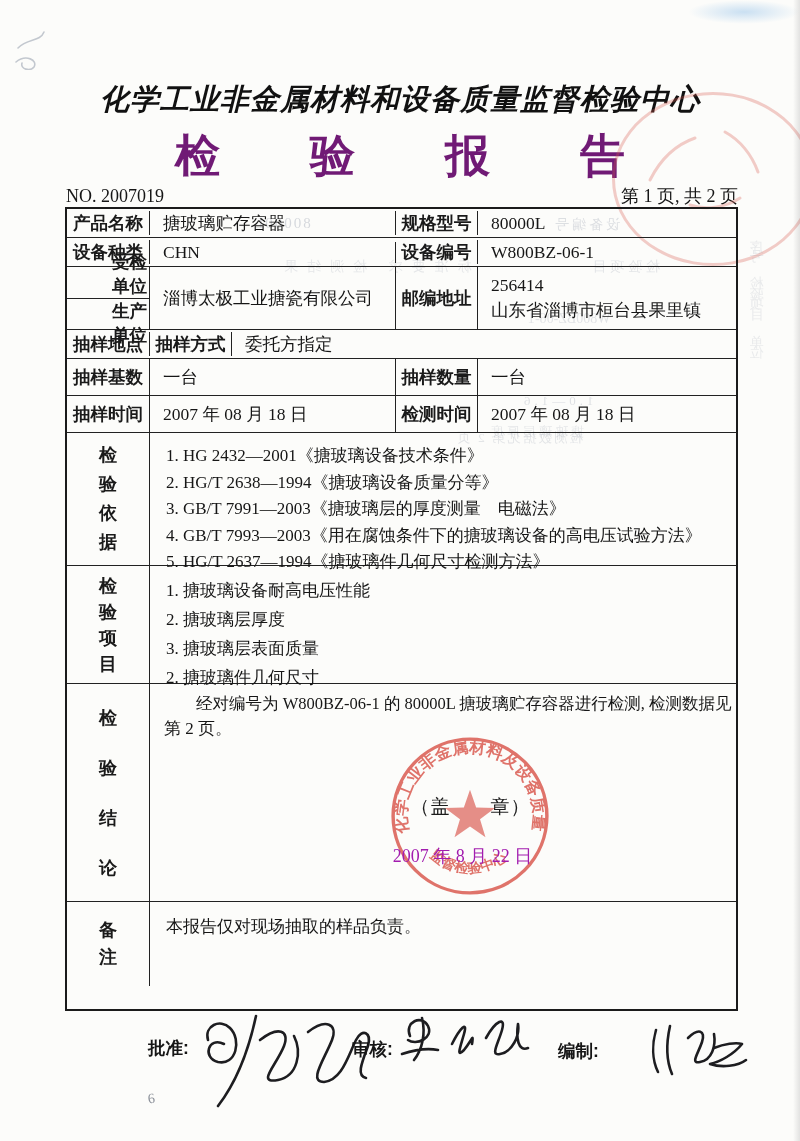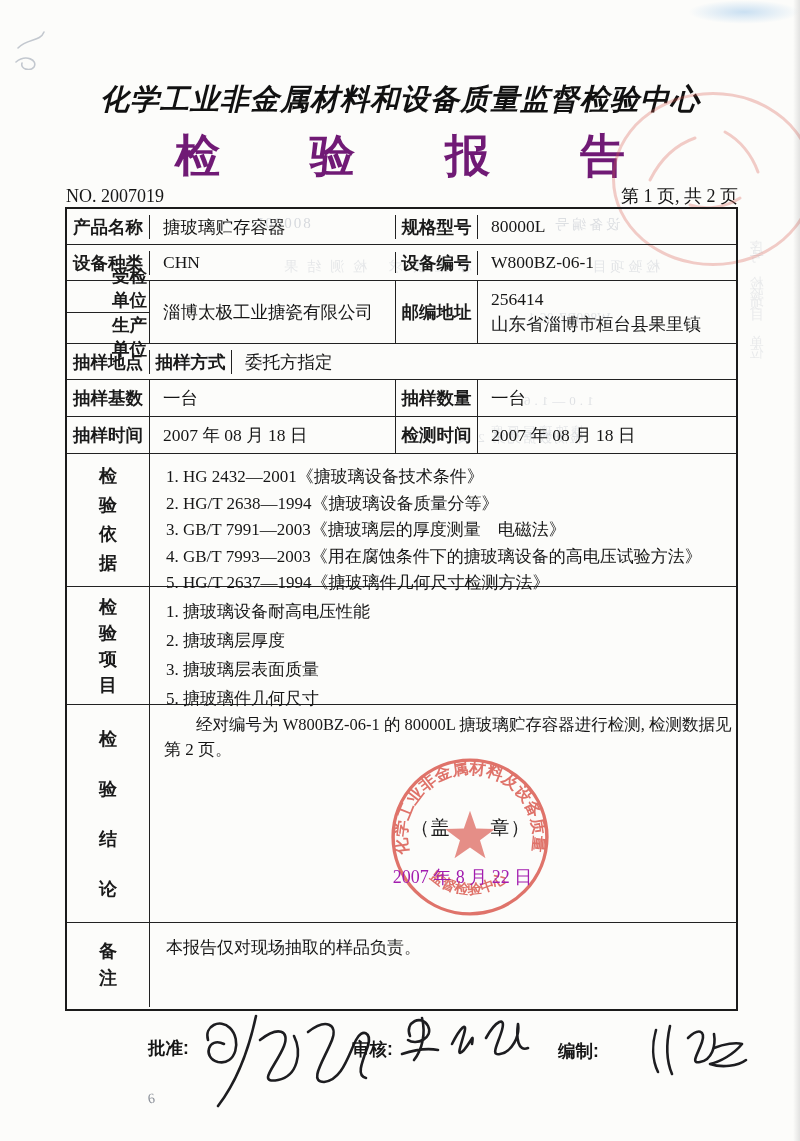--- a/index.html
+++ b/index.html
@@ -39,21 +39,21 @@
   .cell.nr { border-right:none; }
   .lab {
     width:83px; flex:0 0 83px; justify-content:center;
     font-family:"Liberation Sans","DejaVu Sans",sans-serif;
     font-weight:600; font-size:17.5px; color:#1a1a1a;
   }
   .lab2 { width:82px; flex:0 0 82px; }
   .val { padding-left:13px; font-size:17.5px; }
   .v1 { width:246px; flex:0 0 246px; }
   .v2 { flex:1 1 auto; }
-  .h38 { height:36px;align-items:center; } .h37 { height:37px; } .h63 { height:63px; }
+  .h38 { height:29px;align-items:center; } .h37 { height:37px; } .h63 { height:63px; }
   .h133 { height:133px; } .h118 { height:118px; } .h218 { height:218px; } .h84 { height:84px; }
   .split { flex-direction:column; align-items:stretch; padding:0; }
   .split > div {
     flex:1; display:flex; align-items:center; justify-content:center;
     font-family:"Liberation Sans","DejaVu Sans",sans-serif; font-weight:600; font-size:17.5px;padding-left:45px;
   }
   .split > div:first-child { border-bottom:1.5px solid #222; }
   .two-line { flex-direction:column; align-items:flex-start; justify-content:center; line-height:25px; }
   .vlab {
     justify-content:center; text-align:center; white-space:pre-line;
@@ -226,21 +226,21 @@
 
     <div class="trow h118">
       <div class="cell lab vlab lh26">检
 验
 项
 目</div>
       <div class="cell content col nr">
         <div class="item-line">1.  搪玻璃设备耐高电压性能</div>
         <div class="item-line">2.  搪玻璃层厚度</div>
         <div class="item-line">3.  搪玻璃层表面质量</div>
-        <div class="item-line">5.  搪玻璃件几何尺寸</div>
+        <div class="item-line">2.  搪玻璃件几何尺寸</div>
       </div>
     </div>
 
     <div class="trow h218">
       <div class="cell lab vlab lh52">检
 验
 结
 论</div>
       <div class="cell nr concl">
         <div class="concl-line1">经对编号为 W800BZ-06-1 的 80000L 搪玻璃贮存容器进行检测, 检测数据见</div>

